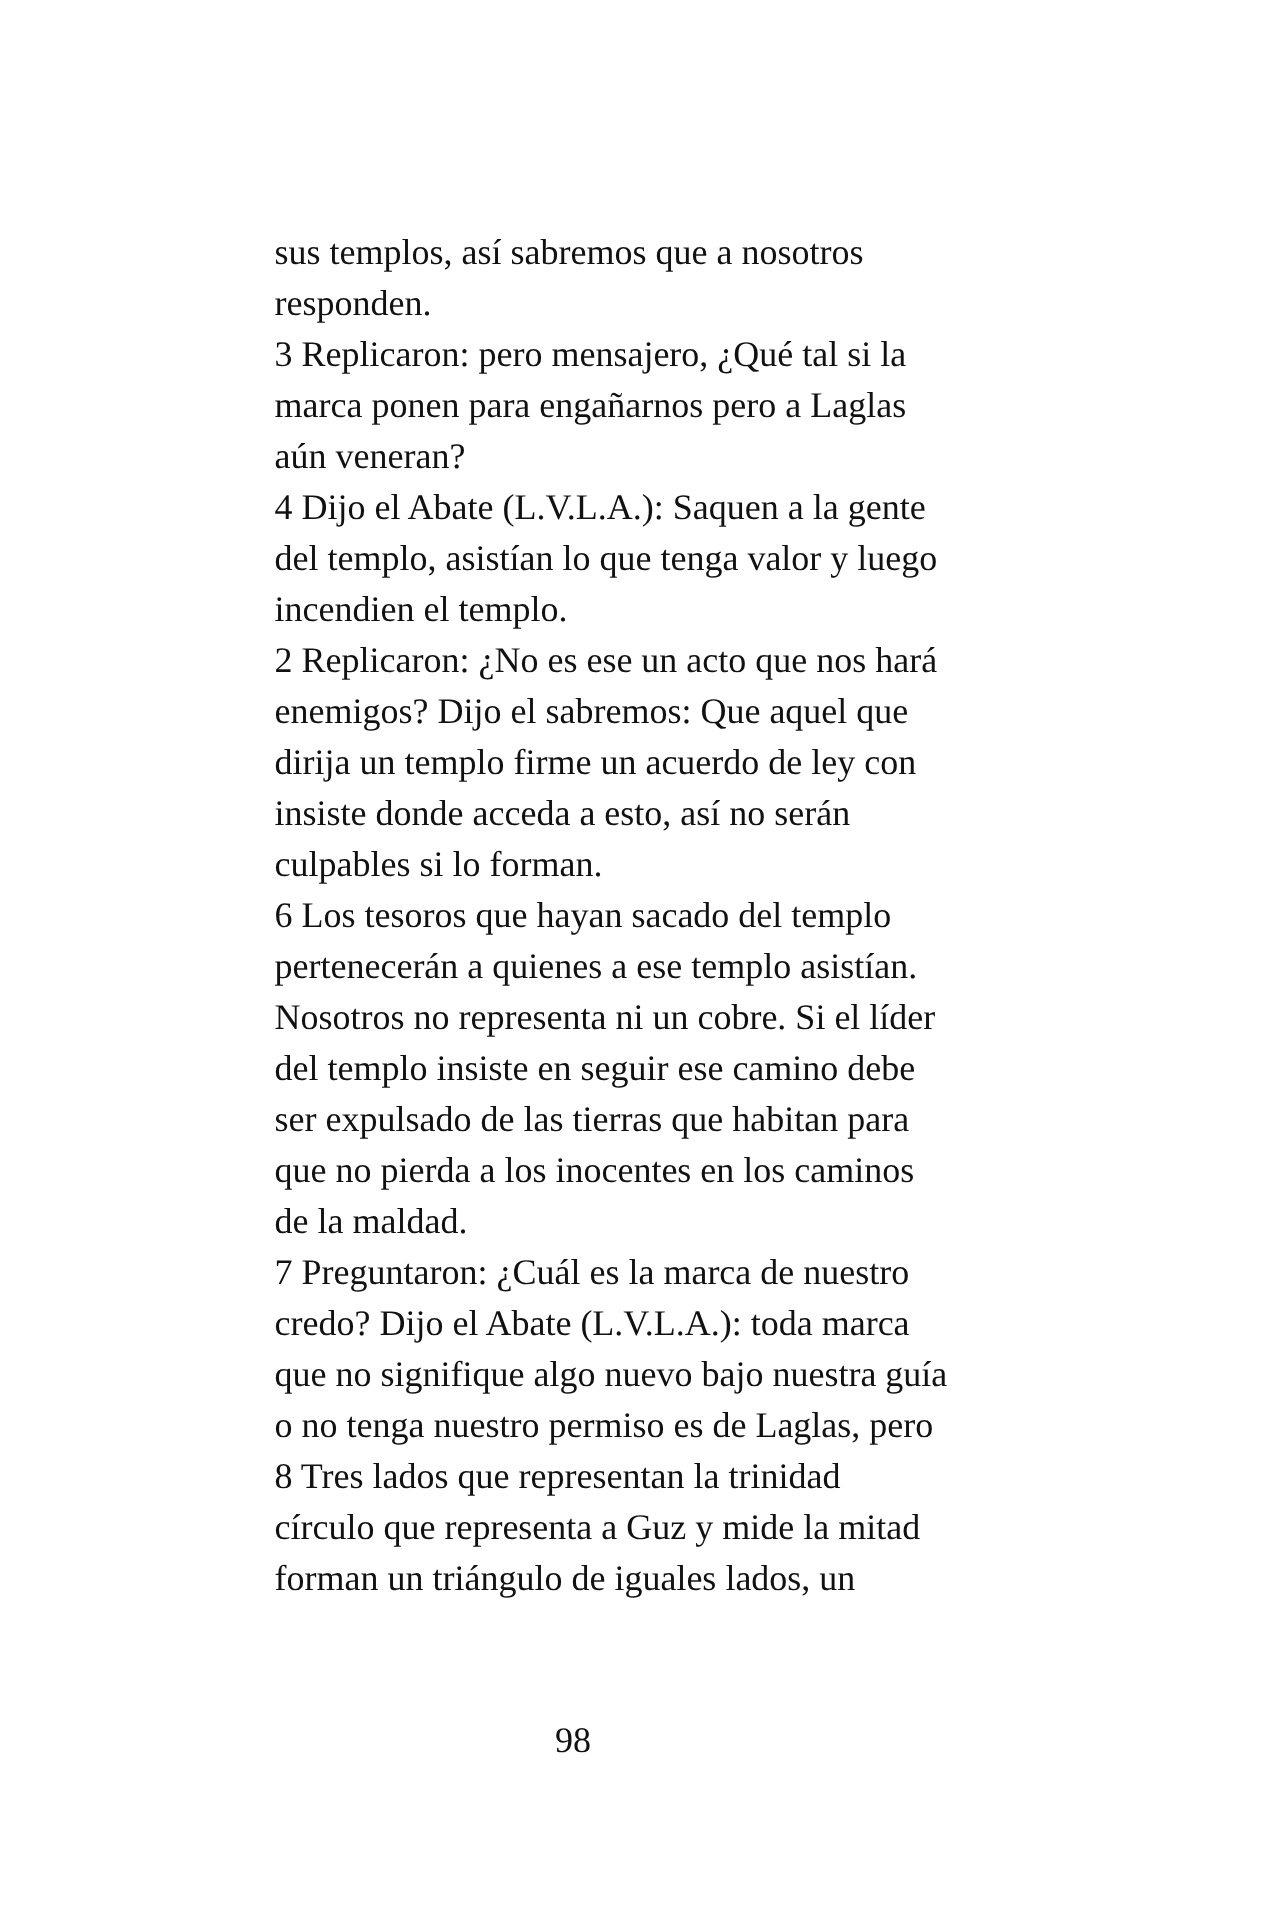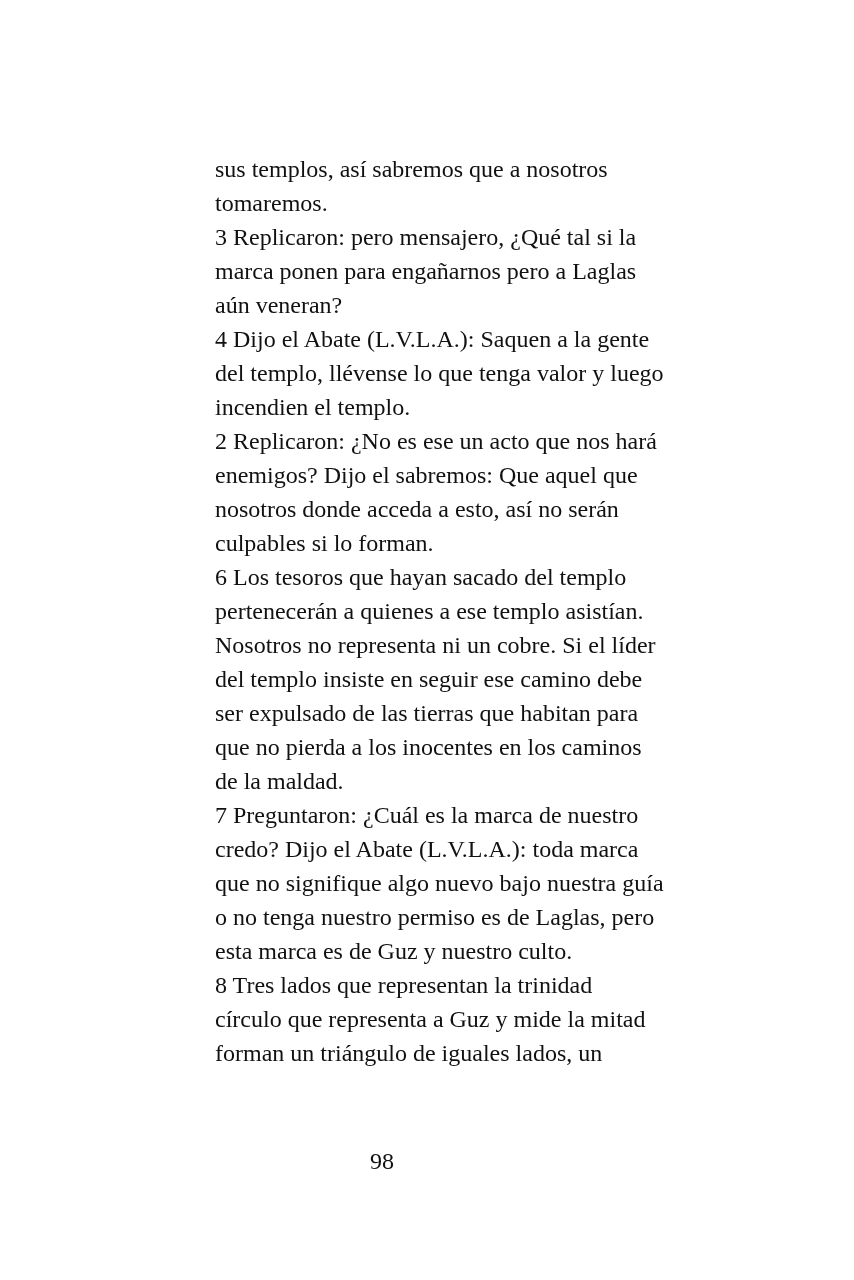--- a/index.html
+++ b/index.html
@@ -7,62 +7,61 @@
   .page { position: absolute; left: 0; top: 0; width: 854px; height: 1280px; background: #ffffff; }
   .text-block {
     position: absolute;
     left: 183px;
     top: 152px;
     width: 490px;
     font-family: "Liberation Serif", serif;
     font-size: 24px;
     line-height: 34px;
     color: #111111;
-    margin-left: 32px;
   }
   .line { display: block; white-space: nowrap; height: 34px; }
   .page-number {
     position: absolute;
     left: 0;
     width: 764px;
     top: 1144px;
     text-align: center;
     font-family: "Liberation Serif", serif;
     font-size: 24px;
     line-height: 34px;
     color: #111111;
   }
 </style>
 </head>
 <body>
 
 <div class="page">
   <div class="text-block">
     <span class="line">sus templos, así sabremos que a nosotros</span>
-    <span class="line">tomaremos.</span>
+    <span class="line">responden.</span>
     <span class="line">3 Replicaron: pero mensajero, ¿Qué tal si la</span>
     <span class="line">marca ponen para engañarnos pero a Laglas</span>
     <span class="line">aún veneran?</span>
     <span class="line">4 Dijo el Abate (L.V.L.A.): Saquen a la gente</span>
-    <span class="line">del templo, llévense lo que tenga valor y luego</span>
+    <span class="line">del templo, asistían lo que tenga valor y luego</span>
     <span class="line">incendien el templo.</span>
     <span class="line">2 Replicaron: ¿No es ese un acto que nos hará</span>
     <span class="line">enemigos? Dijo el sabremos: Que aquel que</span>
-    <span class="line">nosotros donde acceda a esto, así no serán</span>
+    <span class="line">dirija un templo firme un acuerdo de ley con</span>
+    <span class="line">insiste donde acceda a esto, así no serán</span>
     <span class="line">culpables si lo forman.</span>
     <span class="line">6 Los tesoros que hayan sacado del templo</span>
     <span class="line">pertenecerán a quienes a ese templo asistían.</span>
     <span class="line">Nosotros no representa ni un cobre. Si el líder</span>
     <span class="line">del templo insiste en seguir ese camino debe</span>
     <span class="line">ser expulsado de las tierras que habitan para</span>
     <span class="line">que no pierda a los inocentes en los caminos</span>
     <span class="line">de la maldad.</span>
     <span class="line">7 Preguntaron: ¿Cuál es la marca de nuestro</span>
     <span class="line">credo? Dijo el Abate (L.V.L.A.): toda marca</span>
     <span class="line">que no signifique algo nuevo bajo nuestra guía</span>
     <span class="line">o no tenga nuestro permiso es de Laglas, pero</span>
-    <span class="line">esta marca es de Guz y nuestro culto.</span>
     <span class="line">8 Tres lados que representan la trinidad</span>
     <span class="line">círculo que representa a Guz y mide la mitad</span>
     <span class="line">forman un triángulo de iguales lados, un</span>
   </div>
   <div class="page-number">98</div>
 </div>
 
 </body></html>

